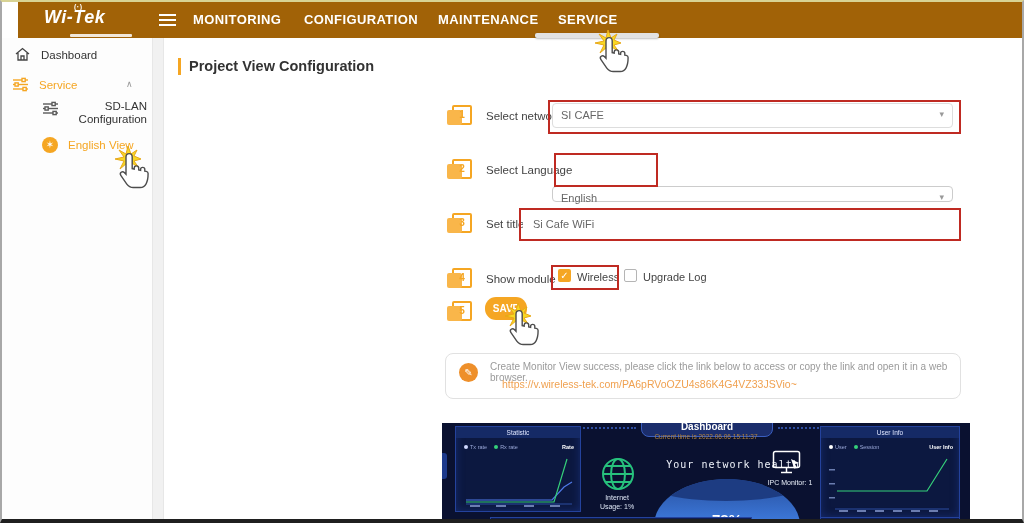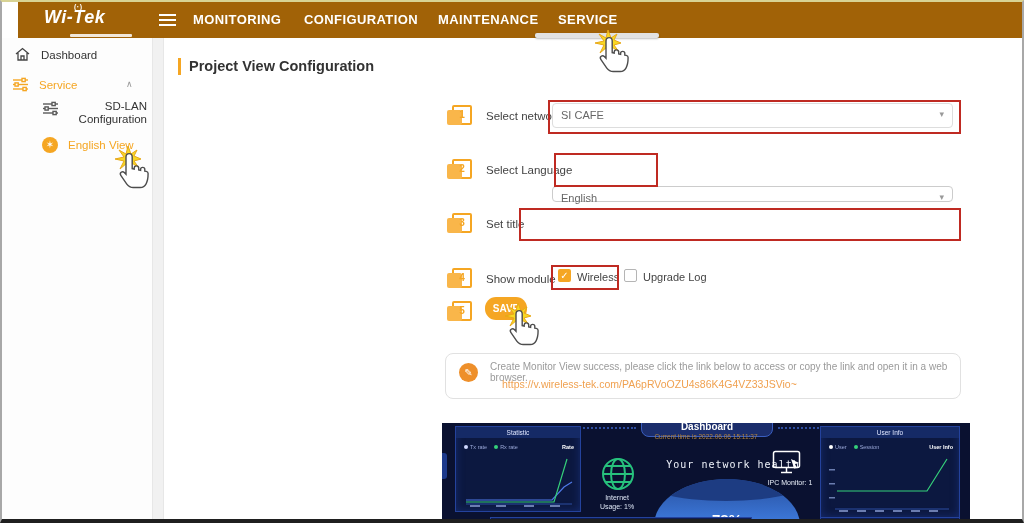--- a/index.html
+++ b/index.html
@@ -203,20 +203,21 @@
   <div class="step s2">2</div>
   <div class="flabel l2">Select Language</div>
   <div class="select sel2">
     <span>English</span>
     <span class="chev">▾</span>
   </div>
   <div class="ann ann2"></div>
 
   <div class="step s3">3</div>
   <div class="flabel l3">Set title</div>
+  <input class="titleinput" value="Si Cafe WiFi" style="">
   <div class="ann ann3"></div>
 
   <div class="step s4">4</div>
   <div class="flabel l4">Show module</div>
   <div class="cb cb-on cb1">
     <span>✓</span>
   </div>
   <div class="cblbl cbl1">Wireless</div>
   <div class="cb cb-off cb2"></div>
   <div class="cblbl cbl2">Upgrade Log</div>

